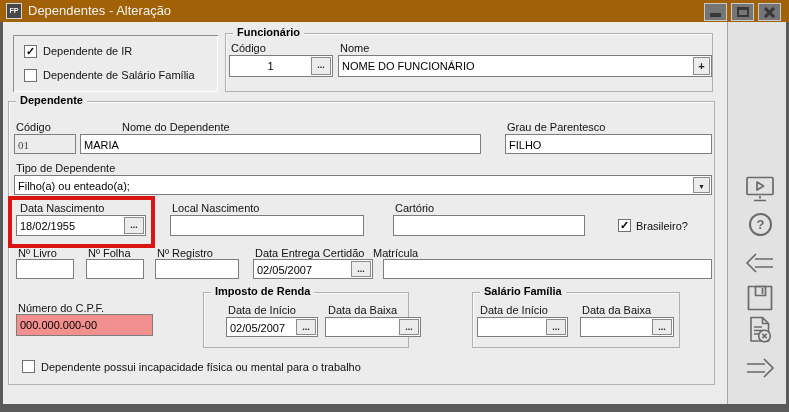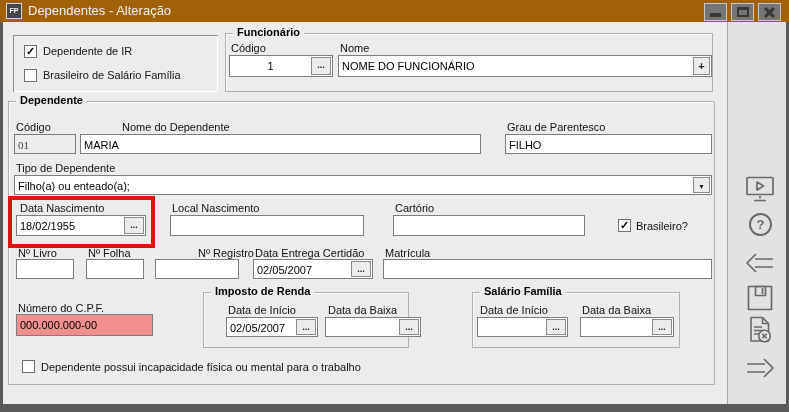--- a/index.html
+++ b/index.html
@@ -66,21 +66,21 @@
         <i class="g-x2"></i>
       </span>
   </div>
 
   <div class="client"></div>
 
   <div class="panel" style="left:13px;top:35px;width:205px;height:57px;"></div>
   <span class="cb" style="left:24px;top:45px;">✓</span>
   <span class="lbl" style="left:43px;top:45px;">Dependente de IR</span>
   <span class="cb" style="left:24px;top:69px;"></span>
-  <span class="lbl" style="left:43px;top:69px;">Brasileiro de Salário Família</span>
+  <span class="lbl" style="left:43px;top:69px;">Dependente de Salário Família</span>
 
   <div class="grp" style="left:225px;top:33px;width:488px;height:59px;">
     <span class="grp-title">Funcionário</span>
   </div>
   <span class="lbl" style="left:231px;top:42px;">Código</span>
   <div class="fld" style="left:229px;top:55px;width:104px;height:22px;text-align:center;padding-right:24px;">
     <span>1</span>
     <span class="inbtn">...</span>
   </div>
   <span class="lbl" style="left:340px;top:42px;">Nome</span>
@@ -131,30 +131,30 @@
   <span class="lbl" style="left:636px;top:220px;">Brasileiro?</span>
 
   <span class="lbl" style="left:18px;top:247px;">Nº Livro</span>
   <div class="fld" style="left:16px;top:259px;width:58px;height:20px;">
     <span></span>
   </div>
   <span class="lbl" style="left:88px;top:247px;">Nº Folha</span>
   <div class="fld" style="left:86px;top:259px;width:58px;height:20px;">
     <span></span>
   </div>
-  <span class="lbl" style="left:157px;top:247px;margin-left:41px;">Nº Registro</span>
+  <span class="lbl" style="left:157px;top:247px;">Nº Registro</span>
   <div class="fld" style="left:155px;top:259px;width:84px;height:20px;">
     <span></span>
   </div>
   <span class="lbl" style="left:255px;top:247px;">Data Entrega Certidão</span>
   <div class="fld" style="left:253px;top:259px;width:120px;height:20px;">
     <span>02/05/2007</span>
     <span class="inbtn">...</span>
   </div>
-  <span class="lbl" style="left:385px;top:247px;">Matrícula</span>
+  <span class="lbl" style="left:362px;top:247px;padding-left:11px;">Matrícula</span>
   <div class="fld" style="left:383px;top:259px;width:329px;height:20px;">
     <span></span>
   </div>
 
   <span class="lbl" style="left:18px;top:302px;">Número do C.P.F.</span>
   <div class="fld pink" style="left:16px;top:314px;width:137px;height:22px;">
     <span>000.000.000-00</span>
   </div>
 
   <div class="grp" style="left:203px;top:292px;width:206px;height:56px;padding-left:36px;">

